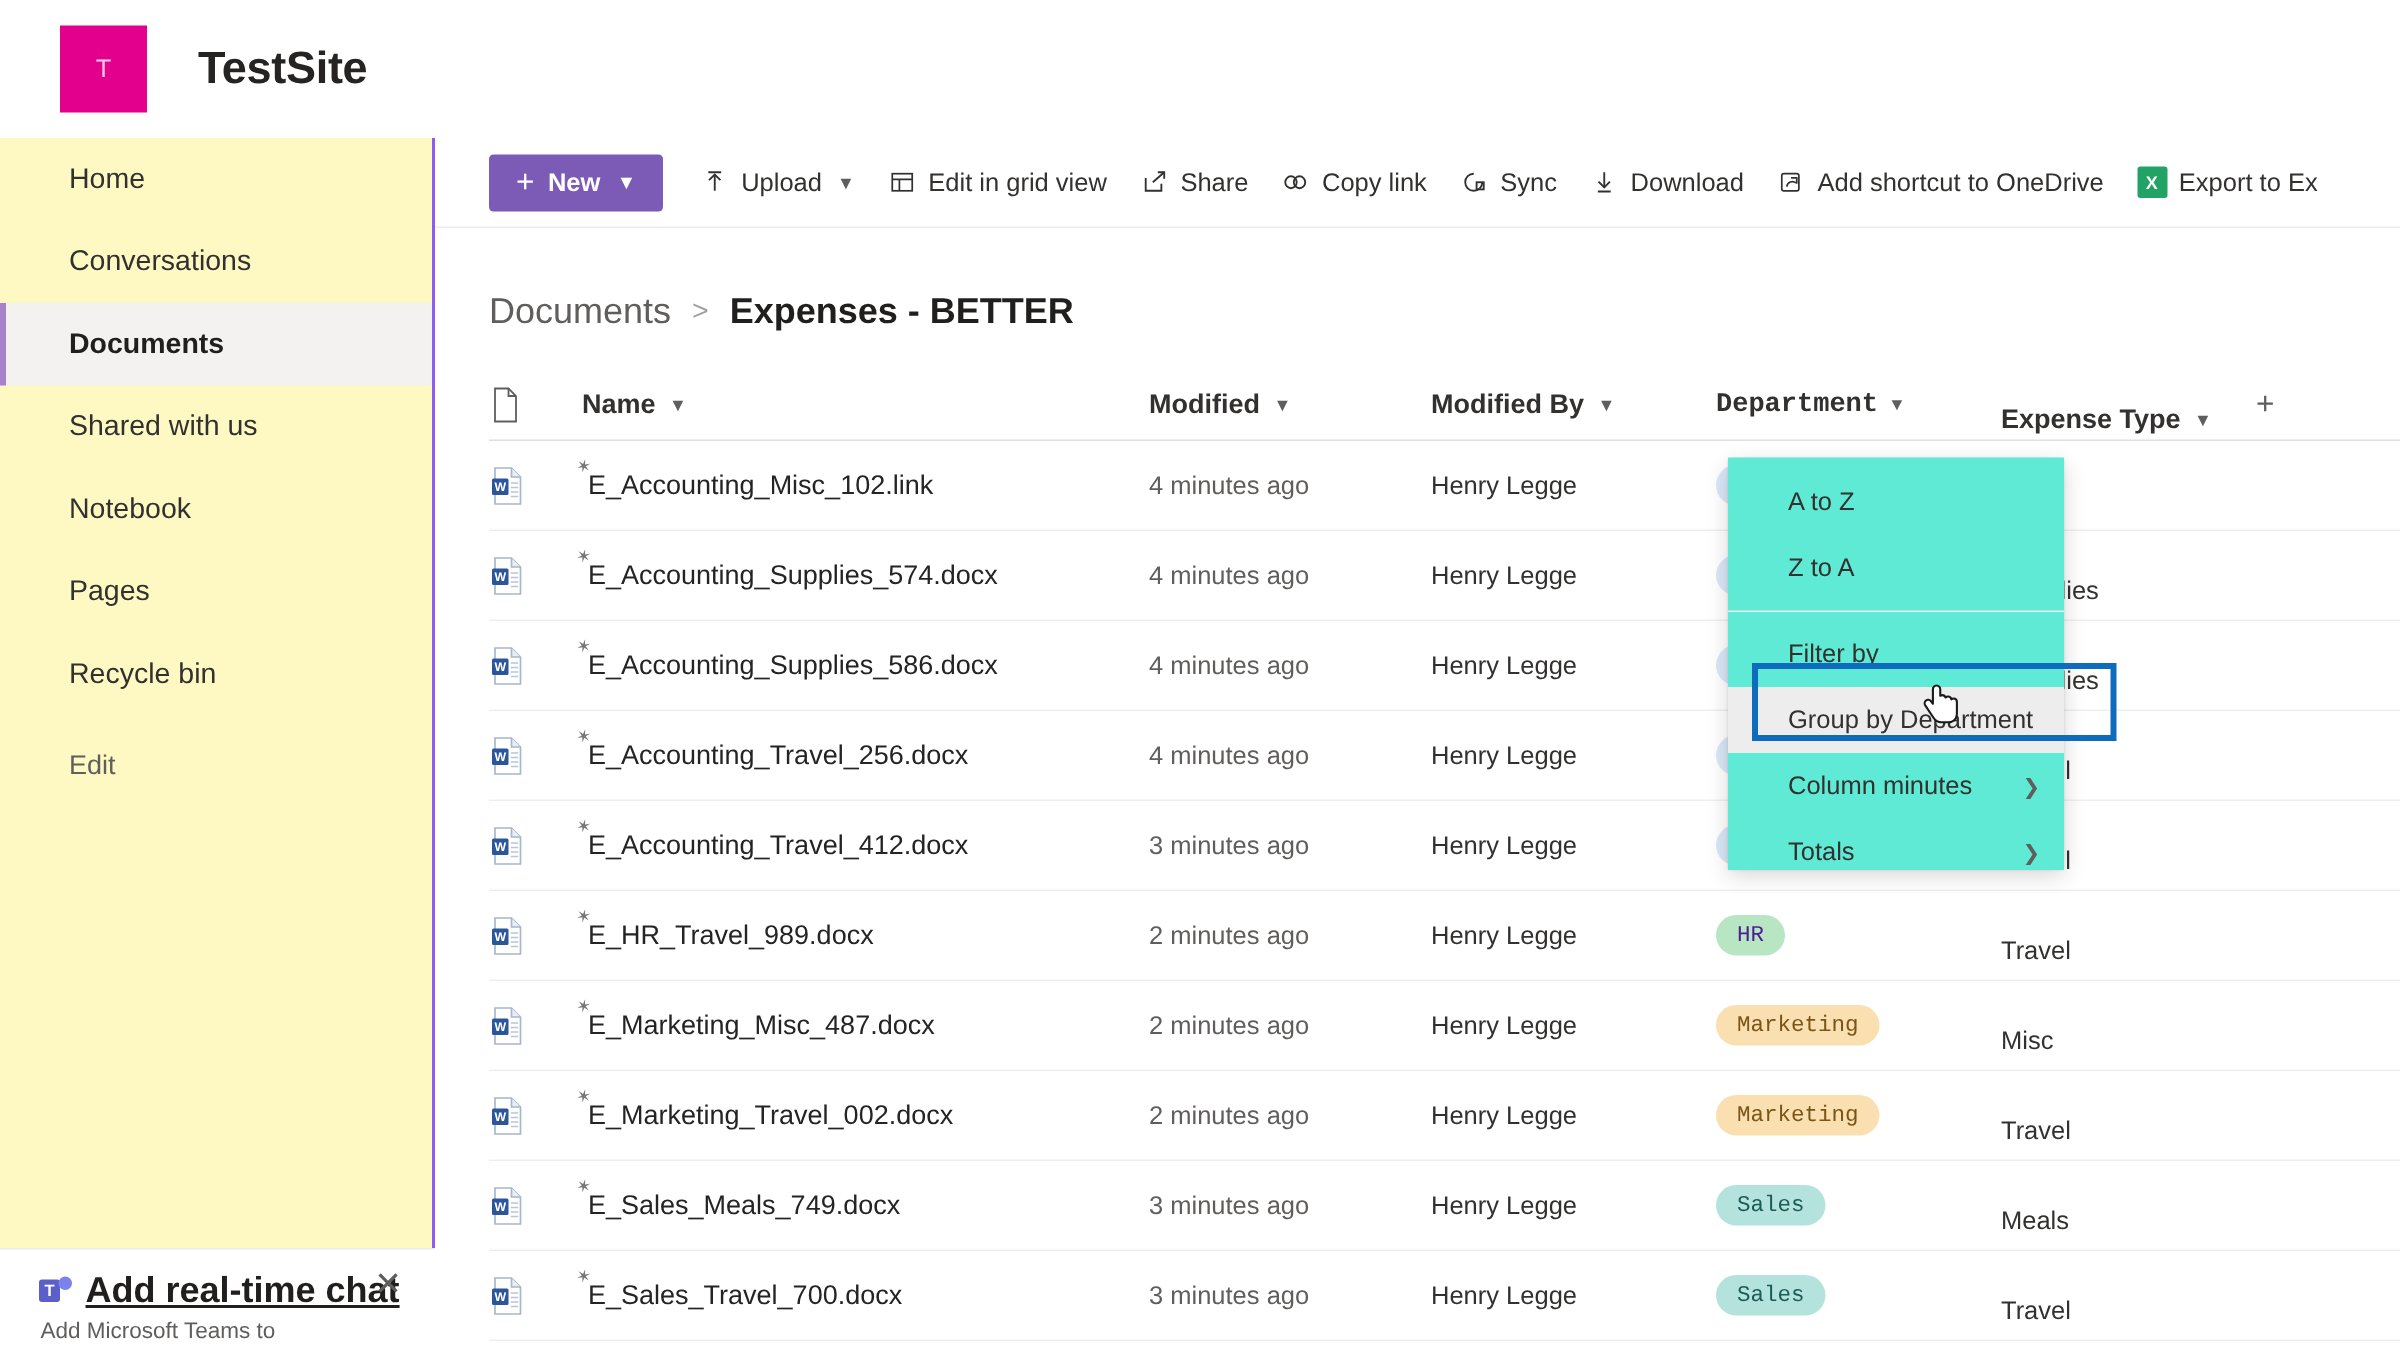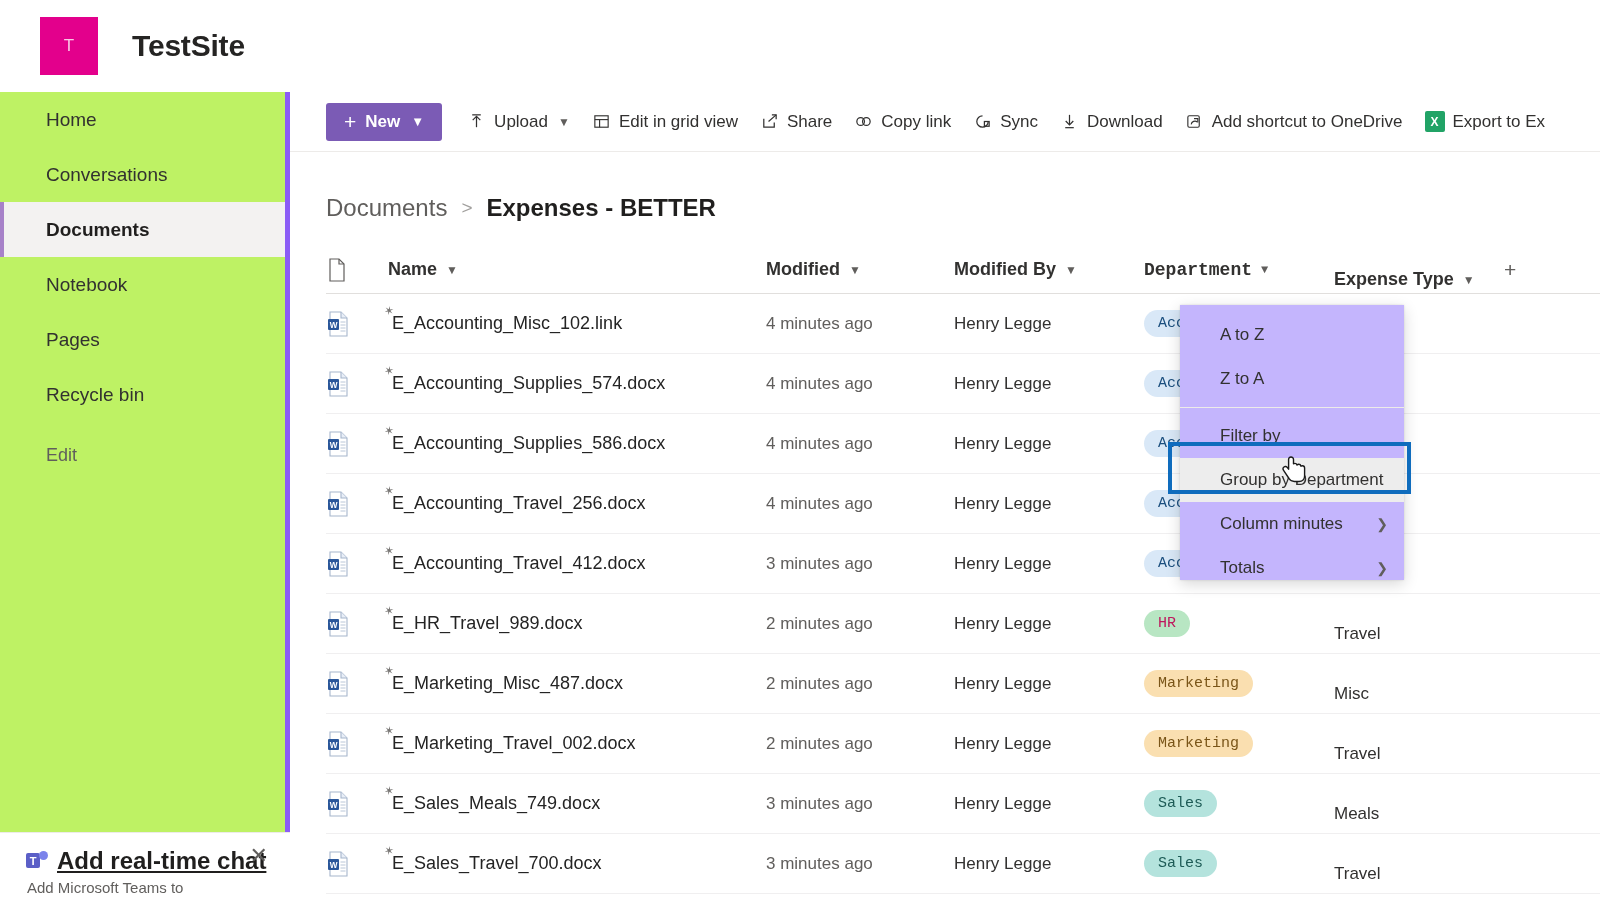--- a/index.html
+++ b/index.html
@@ -25,22 +25,22 @@
     font-size: 17px; font-weight: 400;
   }
   .site-title {
     margin-left: 34px; font-size: 30px; font-weight: 700;
     color: #252423; letter-spacing: -0.2px;
   }
 
   
   .left-nav {
     position: absolute; left: 0; top: 92px; width: 290px; height: 808px;
-    background: #bef264;
-    border-right: 5px solid #8b5cf6;
+    background: #fef9c3;
+    border-right: 2px solid #8b5cf6;
   }
   .nav-item {
     position: relative; height: 55px; display: flex; align-items: center;
     padding-left: 46px; font-size: 19px; color: #323130; cursor: pointer;
   }
   .nav-item.selected {
     background: #f3f2f1; font-weight: 700; color: #201f1e;
   }
   .nav-item.selected::before {
     content: ""; position: absolute; left: 0; top: 0; bottom: 0;
@@ -158,22 +158,22 @@
   .cell-text { font-size: 17px; color: #605e5c; }
   .cell-text.dark { color: #323130; }
 
   .pill {
     display: inline-block; padding: 5px 14px; border-radius: 14px;
     font-size: 15px; line-height: 1.15;
   }
 
   
   .ctx-menu {
-    position: absolute; left: 1180px; top: 305px; width: 224px; height: 275px;
-    background: #c4b5fd;
+    position: absolute; left: 1152px; top: 305px; width: 224px; height: 275px;
+    background: #5eead4;
     box-shadow: 0 4px 14px rgba(0,0,0,.16), 0 0 2px rgba(0,0,0,.12);
     z-index: 40; padding: 8px 0;
   }
   .ctx-item {
     height: 44px; display: flex; align-items: center;
     padding: 0 16px 0 40px; font-size: 17px; color: #323130; cursor: pointer;
     position: relative; justify-content: space-between;
   }
   .ctx-item .sub-chev { font-size: 14px; color: #605e5c; }
   .ctx-divider { height: 1px; background: #edebe9; margin: 6px 0; }
@@ -203,20 +203,23 @@
 
   <div class="left-nav">
     <div class="nav-item">
       <span>Home</span>
     </div>
     <div class="nav-item">
       <span>Conversations</span>
     </div>
     <div class="nav-item selected">
       <span>Documents</span>
+    </div>
+    <div class="nav-item">
+      <span>Shared with us</span>
     </div>
     <div class="nav-item">
       <span>Notebook</span>
     </div>
     <div class="nav-item">
       <span>Pages</span>
     </div>
     <div class="nav-item">
       <span>Recycle bin</span>
     </div>
@@ -497,21 +500,21 @@
                   <text x="7.5" y="17.6" font-size="8.2" font-weight="700" fill="#ffffff" text-anchor="middle" font-family="Liberation Sans, sans-serif">W</text>
                   <path d="M14.5 12 H19.5 M14.5 15 H19.5 M14.5 18 H19.5 M14.5 21 H19.5" stroke="#b9c6d8" stroke-width="1"></path>
                 </svg>
               </span>
             </div>
             <div class="col-name name-cell">
               <span class="file-name"><span class="sparkle">✶</span><span>E_HR_Travel_989.docx</span></span>
             </div>
             <div class="col-mod"><span class="cell-text">2 minutes ago</span></div>
             <div class="col-modby"><span class="cell-text dark">Henry Legge</span></div>
-            <div class="col-dept"><span class="pill" style="background:#b8e6c3;color:#be185d;">HR</span></div>
+            <div class="col-dept"><span class="pill" style="background:#b8e6c3;color:#4c1d95;">HR</span></div>
             <div class="col-type"><span class="cell-text dark">Travel</span></div>
             <div class="col-add"></div>
           </div>
           <div class="row">
             <div class="col-icon">
               <span>
                 <svg class="icon-svg" width="24" height="28" viewBox="0 0 24 28">
                   <path d="M4 2 H15 L21 8 V26 H4 Z" fill="#ffffff" stroke="#a6b6cc" stroke-width="1.1"></path>
                   <path d="M15 2 V8 H21" fill="#e8eef7" stroke="#a6b6cc" stroke-width="1.1"></path>
                   <rect x="2" y="9" width="11" height="11" rx="1" fill="#2b579a"></rect>

